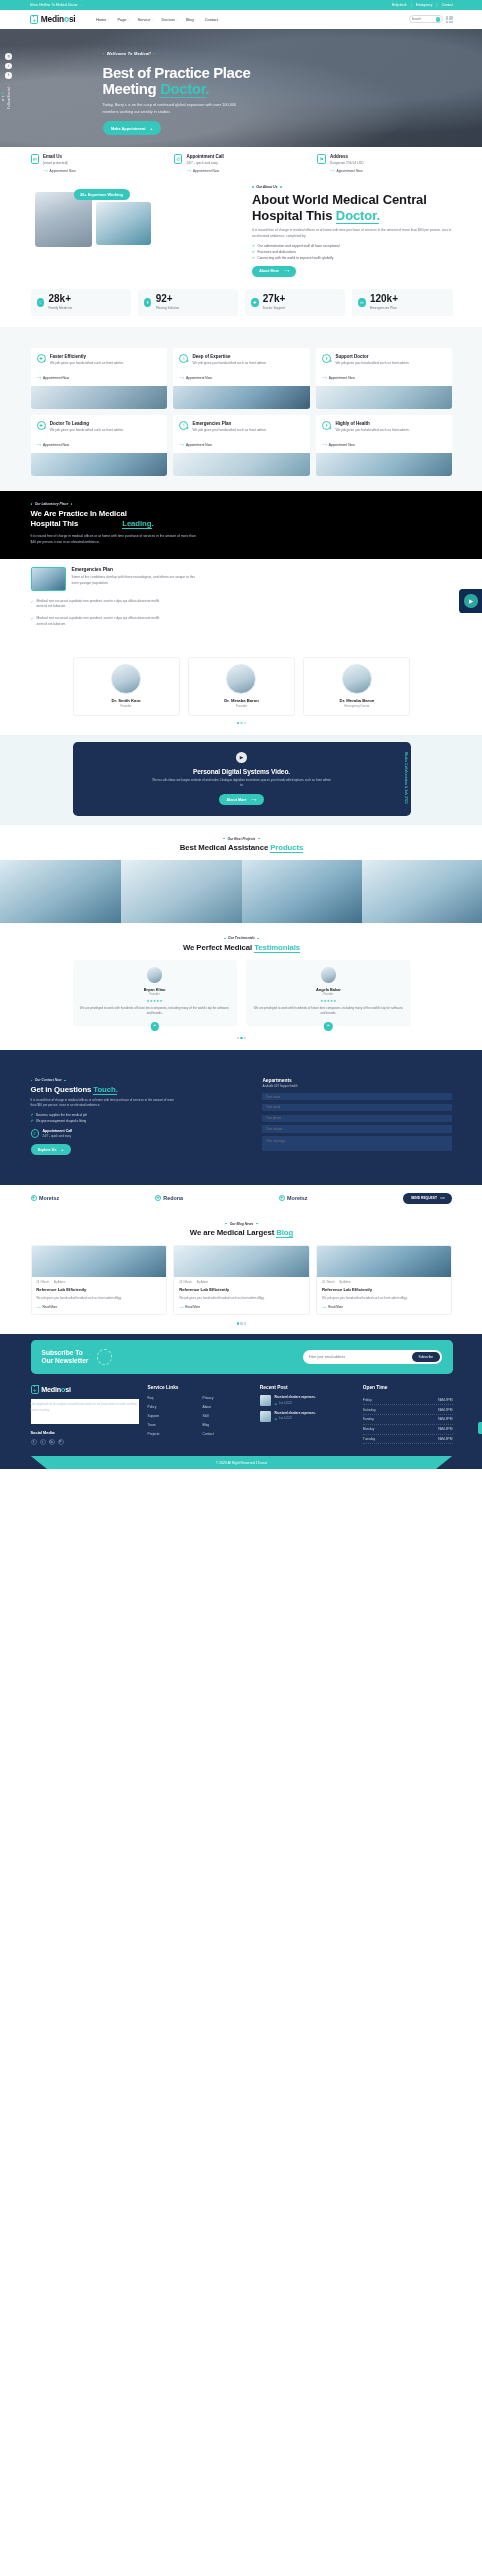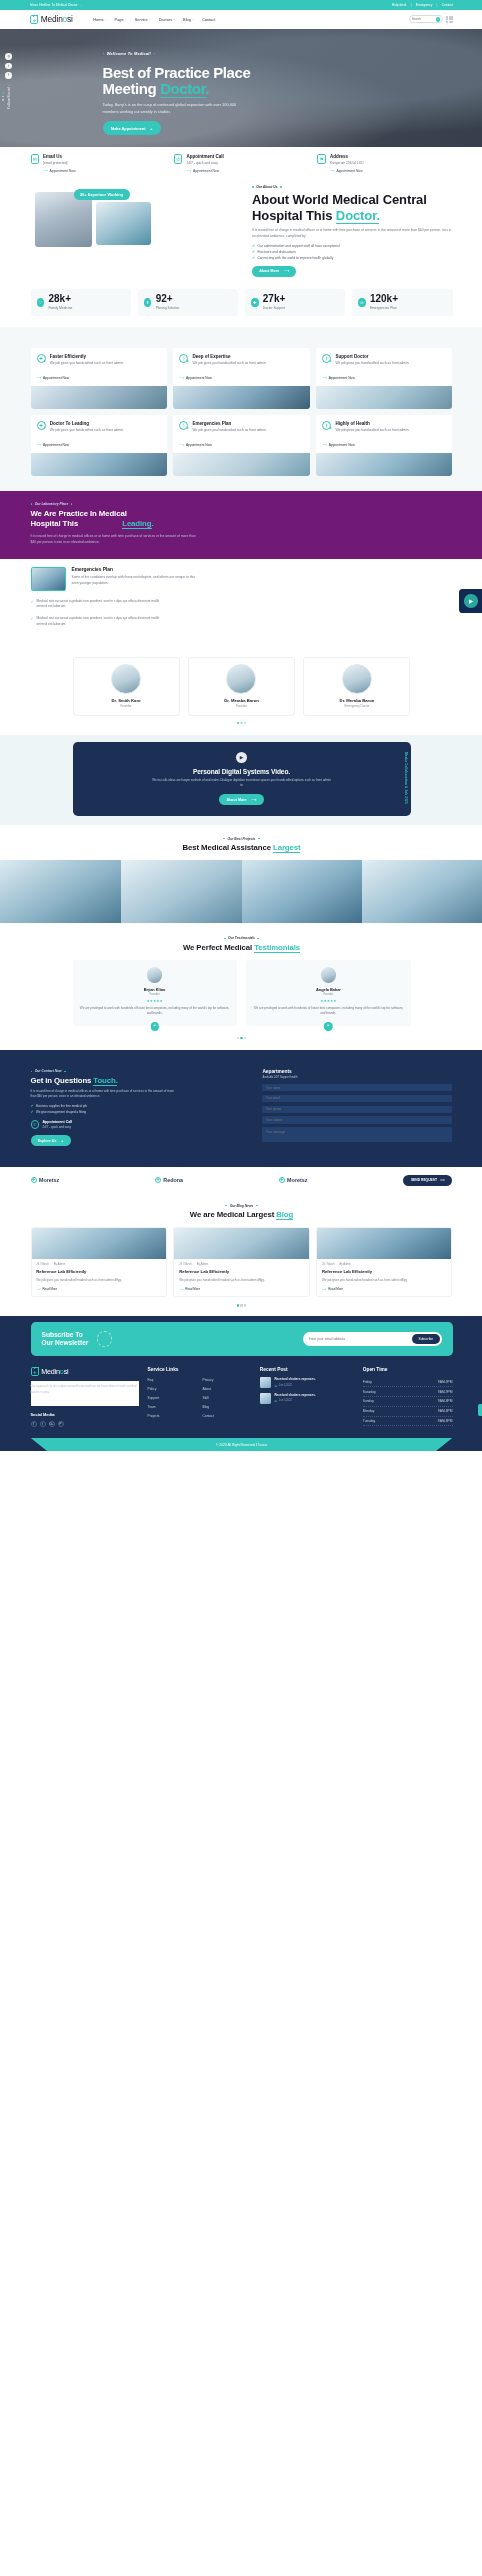--- a/index.html
+++ b/index.html
@@ -14,21 +14,21 @@
   .topbar .news { color:#fff; font-size:3.3px; font-style:italic; }
   .topbar .right { margin-left:auto; display:flex; gap:4.2px; color:#fff; font-size:3.3px; }
   .topbar .sep { opacity:.6; }
 
   
   .header { background:#fff; height:19.3px; display:flex; align-items:center; padding:0 30px; }
   .logo { display:flex; align-items:center; gap:2.4px; }
   .logo-mark { width:8.4px; height:8.4px; border:0.9px solid #35c7bb; border-radius:1.8px; position:relative; }
   .logo-mark:before { content:""; position:absolute; left:2.4px; top:-1.5px; width:3px; height:1.5px; border:0.7px solid #35c7bb; border-bottom:none; border-radius:0.6px 0.6px 0 0;}
   .logo-mark:after { content:"+"; position:absolute; left:0; right:0; top:-0.6px; text-align:center; color:#35c7bb; font-size:6px; font-weight:bold; line-height:8.4px;}
-  .logo-text { font-size:8.4px; font-weight:400; color:#17171f; letter-spacing:-0.2px; }
+  .logo-text { font-size:8.4px; font-weight:700; color:#17171f; letter-spacing:-0.2px; }
   .logo-text em { font-style:normal; color:#35c7bb; }
   .nav { display:flex; gap:7.8px; margin-left:20.5px; }
   .nav a { font-size:3.9px; color:#3a3a44; text-decoration:none; display:flex; align-items:center; gap:1.2px;}
   .nav .caret { font-size:2.4px; opacity:.7; }
   .search-box { margin-left:auto; width:34px; height:7.8px; border:0.4px solid #d9dde2; border-radius:4.8px; display:flex; align-items:center; padding:0 1.8px; position:relative;}
   .search-box input { border:none; outline:none; font-size:3px; color:#9aa0a6; width:24px; background:transparent; font-family:inherit;}
   .search-btn { width:4.8px; height:4.8px; border-radius:50%; background:#35c7bb; margin-left:auto; display:flex; align-items:center; justify-content:center; color:#fff; font-size:3px;}
   .grid-btn { margin-left:3.6px; width:6.6px; height:6.6px; display:grid; grid-template-columns:repeat(3,1fr); gap:0.6px;}
   .grid-btn i { background:#c6cbd2; border-radius:0.3px; display:block;}
 
@@ -109,21 +109,21 @@
   .svc-card p { font-size:3.3px; color:#6f7681; line-height:1.7; margin-top:1.8px;}
   .svc-appt { font-size:3.3px; color:#2f343c; margin-top:4.2px; display:flex; gap:1.8px; align-items:center; padding:0 6px 5.4px;}
   .svc-img { height:23px; background:linear-gradient(140deg,#dfeaf1,#9ab6c7 55%,#5d8496);}
   .svc-img.v2 { background:linear-gradient(140deg,#cfe0ea,#7fa6bd 55%,#3c5f77);}
   .svc-img.v3 { background:linear-gradient(140deg,#e4eef3,#a8c6d4 55%,#6b93a6);}
   .svc-img.v4 { background:linear-gradient(140deg,#d6e6ef,#88b0c5 55%,#4a7189);}
   .svc-img.v5 { background:linear-gradient(140deg,#e9f1f5,#b7cfdb 55%,#75a0b3);}
   .svc-img.v6 { background:linear-gradient(140deg,#dce9f0,#92b8cb 55%,#547f96);}
 
   
-  .lab { background:#701a75; padding:11px 0 13.3px; position:relative;}
+  .lab { background:#000000; padding:11px 0 13.3px; position:relative;}
   .lab .inner { width:422px; margin:0 auto; }
   .lab .eyebrow4 { display:flex; align-items:center; gap:2.4px; font-size:3.3px; font-style:italic; color:#cdd6e6; font-weight:600;}
   .lab h2 { font-size:7.8px; font-weight:800; color:#fff; line-height:1.3; margin-top:3px; letter-spacing:-0.1px;}
   .lab h2 em { font-style:normal; color:#35c7bb; position:relative;margin-left:42px;}
   .lab h2 em:after { content:""; position:absolute; left:0; right:1.2px; bottom:-0.6px; height:0.7px; background:#35c7bb;}
   .lab p { font-size:3.3px; color:#b9c3d4; line-height:1.8; margin-top:4.2px; max-width:169px;}
 
   
   .emerg { background:#fff; padding:8.4px 0 11px; position:relative;}
   .emerg .inner { width:422px; margin:0 auto; display:flex; gap:6px;}
@@ -182,21 +182,21 @@
   .tcard .role { font-size:2.7px; color:#8a9099; margin-top:1.2px;}
   .tcard .stars { margin-top:3px;}
   .tcard p { font-size:3px; color:#6f7681; line-height:1.8; margin-top:3px;}
   .t-quote { width:8.4px; height:8.4px; border-radius:50%; background:#35c7bb; color:#fff; display:flex; align-items:center; justify-content:center; font-size:4.8px; position:absolute; left:50%; transform:translateX(-50%); bottom:-4.2px;}
   .testi-dots { display:flex; justify-content:center; gap:1.8px; margin-top:11px;}
   .testi-dots i { width:2.1px; height:2.1px; border-radius:50%; background:#c9d3da; display:block;}
   .testi-dots i.on { background:#35c7bb; }
 
   
   .contact { background:#1b3054; padding:11px 0 13.3px;}
-  .contact .inner { width:422px; margin:8px auto; display:grid; grid-template-columns:1.15fr 1fr; gap:13.3px;}
+  .contact .inner { width:422px; margin:17px auto; display:grid; grid-template-columns:1.15fr 1fr; gap:13.3px;}
   .contact .eyebrow5 { display:flex; align-items:center; gap:2.4px; font-size:3.3px; font-style:italic; color:#cdd6e6; font-weight:600;}
   .contact h2 { font-size:7.8px; font-weight:800; color:#fff; margin-top:3px; letter-spacing:-0.1px;}
   .contact h2 em { font-style:normal; color:#35c7bb; position:relative;}
   .contact h2 em:after { content:""; position:absolute; left:0; right:1.2px; bottom:-0.6px; height:0.7px; background:#35c7bb;}
   .contact p.body { font-size:3px; color:#b9c3d4; line-height:1.8; margin-top:3.6px; max-width:145px;}
   .contact .clist { margin-top:4.2px; display:flex; flex-direction:column; gap:2.4px;}
   .contact .clist li { list-style:none; font-size:3px; color:#cfd7e4; display:flex; gap:2.4px; align-items:center;}
   .contact .clist li .ck { color:#35c7bb; font-size:3.6px;}
   .wa { display:flex; align-items:center; gap:3.6px; margin-top:5.4px;}
   .wa .circle { width:8.4px; height:8.4px; border-radius:50%; border:0.7px solid #35c7bb; color:#35c7bb; display:flex; align-items:center; justify-content:center; font-size:4.2px;}
@@ -634,21 +634,21 @@
     </div>
   </div>
 
   <div class="projects">
     <div class="sec-head">
       <div class="eyebrow3">
         <span class="dot"></span>
         <span>Our Best Projects</span>
         <span class="dot"></span>
       </div>
-      <h2><span>Best Medical Assistance </span><em>Largest</em></h2>
+      <h2><span>Best Medical Assistance </span><em>Products</em></h2>
     </div>
     <div class="proj-row">
       <div class="proj"></div>
       <div class="proj b"></div>
       <div class="proj c"></div>
       <div class="proj d"></div>
     </div>
   </div>
 
 

